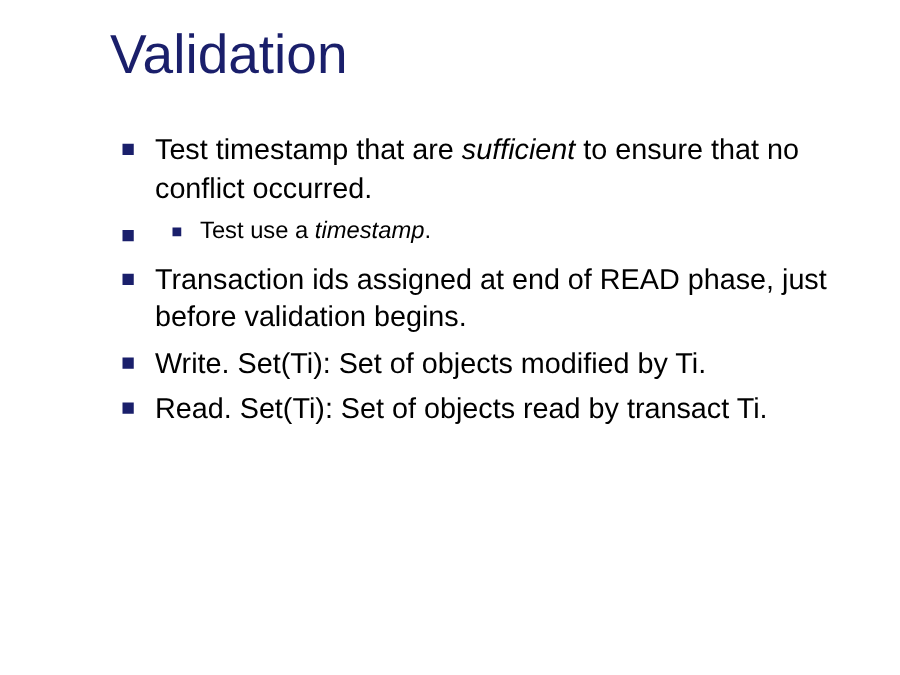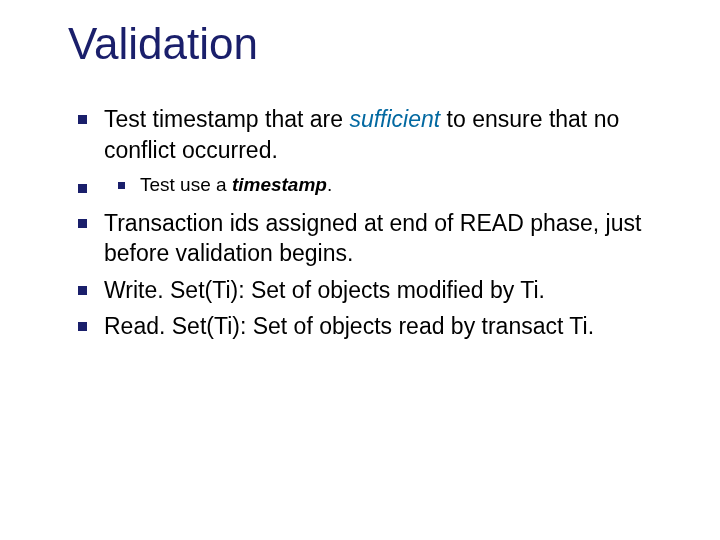--- a/index.html
+++ b/index.html
@@ -9,21 +9,21 @@
     height: 540px;
     background: #ffffff;
     font-family: Verdana, Geneva, sans-serif;
     color: #000;
     overflow: hidden;
   }
   .slide {
     box-sizing: border-box;
     width: 720px;
     height: 441px;
-    padding: 20px 50px 20px 68px;
+    padding: 20px 50px 20px 88px;
     position: relative;
   }
   .title {
     font-size: 44px;
     font-weight: 400;
     color: #1a1f6b;
     margin: 0 0 36px 0;
     line-height: 1.1;
   }
   ul.lvl1 {
@@ -65,24 +65,24 @@
     content: "";
     position: absolute;
     left: 14px;
     top: 0.45em;
     width: 7px;
     height: 7px;
     background: #1a1f6b;
   }
   .emph {
     font-style: italic;
-    color: #0369a1;
+    color: #000000;
   }
   .strong-emph {
-    font-weight: bold;
+    font-weight: normal;
     font-style: italic;
     text-align: center;
   }
 </style>
 </head>
 <body>
 
 <div class="slide">
   <h1 class="title">Validation</h1>
 

